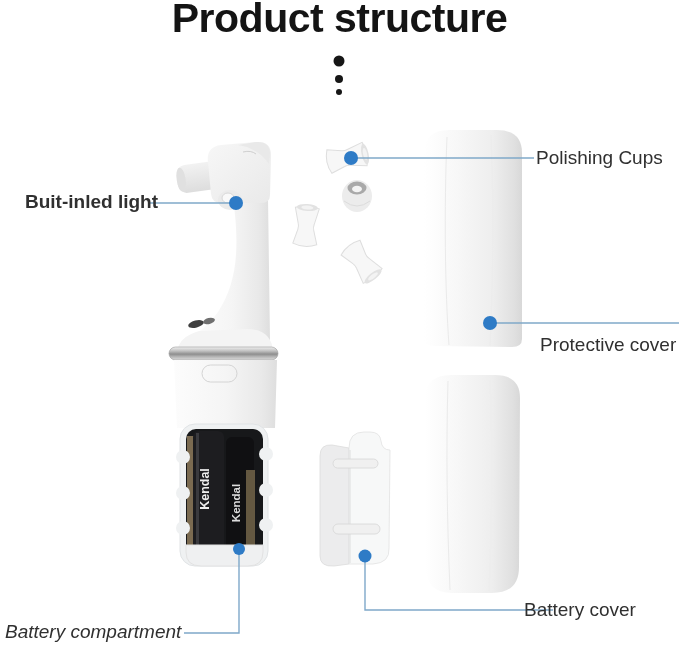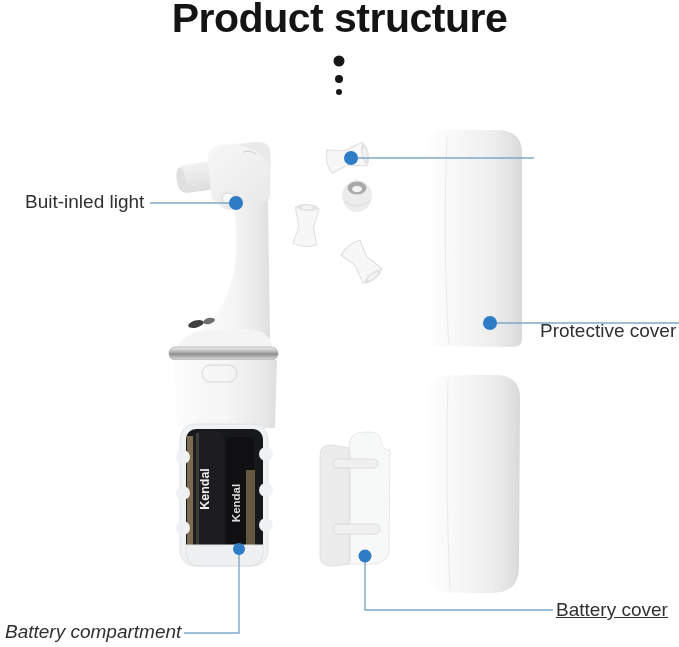--- a/index.html
+++ b/index.html
@@ -11,25 +11,25 @@
   #scene{position:absolute;left:0;top:0;}
   .title{
     position:absolute;top:-5px;left:0;width:100%;text-align:center;
     font-size:41px;font-weight:bold;letter-spacing:-0.5px;
     color:var(--title-text,#141414);
   }
   .lbl{
     position:absolute;font-size:19px;line-height:22px;
     color:var(--label-text,#303030);white-space:nowrap;
   }
-  #lbl-light{left:25px;top:191px;}
+  #lbl-light{left:25px;top:191px;font-weight:bold;}
   #lbl-cups{left:536px;top:147px;}
-  #lbl-protective{left:540px;top:320px;}
+  #lbl-protective{left:540px;top:334px;}
   #lbl-compartment{left:5px;top:621px;font-style:italic;}
-  #lbl-batcover{left:556px;top:599px;text-decoration:underline;}
+  #lbl-batcover{left:524px;top:599px;}
   .leader{stroke:var(--leader-line,#7fa8c9);stroke-width:1.4;fill:none;}
   .marker{fill:var(--marker-blue,#2e7bc6);}
 </style>
 </head>
 <body>
 
 <div id="canvas">
 
   <svg id="scene" width="679" height="647" viewBox="0 0 679 647">
     <defs>
@@ -156,16 +156,17 @@
       <circle class="marker" cx="351" cy="158" r="7"></circle>
       <circle class="marker" cx="490" cy="323" r="7"></circle>
       <circle class="marker" cx="239" cy="549" r="6"></circle>
       <circle class="marker" cx="365" cy="556" r="6.5"></circle>
     </g>
   </svg>
 
   <div class="title">Product structure</div>
 
   <div class="lbl" id="lbl-light">Buit-inled light</div>
+  <div class="lbl" id="lbl-cups">Polishing Cups</div>
   <div class="lbl" id="lbl-protective">Protective cover</div>
   <div class="lbl" id="lbl-compartment">Battery compartment</div>
   <div class="lbl" id="lbl-batcover">Battery cover</div>
 </div>
 
 </body></html>

